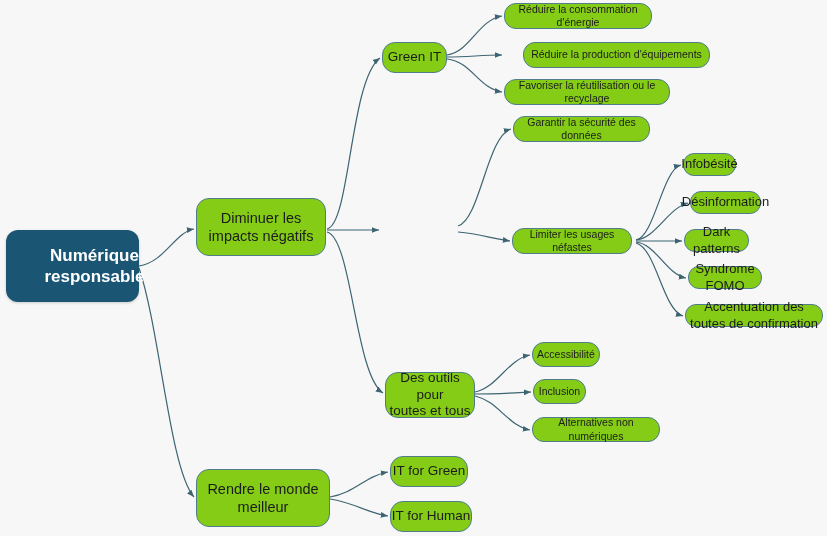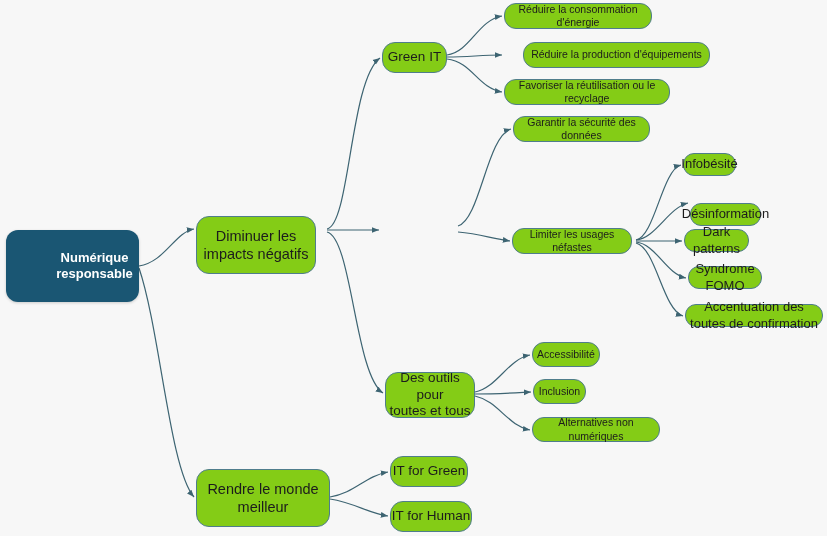--- a/index.html
+++ b/index.html
@@ -38,21 +38,21 @@
     border: 1.3px solid #4f7d8c;
     color: #1c1c1c;
     line-height: 1.25;
     white-space: pre-line;
   }
   .node.root {
     background: #1a5673;
     border: none;
     color: #ffffff;
     font-weight: bold;
-    font-size: 13px;
+    font-size: 17px;
     border-radius: 12px;
     box-shadow: 0 1px 3px rgba(0,0,0,0.18);
     padding-left: 44px;
   }
   .node.level1 {
     font-size: 14.5px;
     border-radius: 13px;
   }
   .node.level2 {
     font-size: 13.5px;
@@ -108,21 +108,21 @@
       <path d="M475,396 C498,401 508,426 530,430"></path>
 
       <path d="M330,497 C355,493 365,476 388,472"></path>
       <path d="M330,499 C355,503 368,513 388,516"></path>
     </g>
   </svg>
 
   <div class="node root" style="left:6px; top:230px; width:133px; height:72px;">Numérique
 responsable</div>
 
-  <div class="node level1" style="left:196px; top:216px; width:120px; height:58px;">Diminuer les
+  <div class="node level1" style="left:196px; top:198px; width:130px; height:58px;">Diminuer les
 impacts négatifs</div>
 
   <div class="node level1" style="left:196px; top:469px; width:134px; height:58px;">Rendre le monde
 meilleur</div>
 
   <div class="node level2" style="left:382px; top:42px; width:65px; height:31px;">Green IT</div>
 
 
   <div class="node level2" style="left:385px; top:372px; width:90px; height:46px;">Des outils pour
 toutes et tous</div>
@@ -132,21 +132,21 @@
   <div class="node level3" style="left:504px; top:42px; width:187px; height:26px;margin-left:19px;">Réduire la production d'équipements</div>
 
   <div class="node level3" style="left:504px; top:79px; width:166px; height:26px;">Favoriser la réutilisation ou le recyclage</div>
 
   <div class="node level3" style="left:513px; top:116px; width:137px; height:26px;">Garantir la sécurité des données</div>
 
   <div class="node level3" style="left:512px; top:228px; width:120px; height:26px;">Limiter les usages néfastes</div>
 
   <div class="node level4" style="left:683px; top:153px; width:53px; height:23px;">Infobésité</div>
 
-  <div class="node level4" style="left:690px; top:191px; width:71px; height:23px;margin-top:12px;">Désinformation</div>
+  <div class="node level4" style="left:690px; top:191px; width:71px; height:23px;">Désinformation</div>
 
   <div class="node level4" style="left:684px; top:229px; width:65px; height:23px;">Dark patterns</div>
 
   <div class="node level4" style="left:688px; top:266px; width:74px; height:23px;">Syndrome FOMO</div>
 
   <div class="node level4" style="left:685px; top:304px; width:138px; height:23px;">Accentuation des toutes de confirmation</div>
 
   <div class="node level3" style="left:532px; top:342px; width:68px; height:25px;">Accessibilité</div>
 
   <div class="node level3" style="left:533px; top:379px; width:53px; height:25px;">Inclusion</div>

